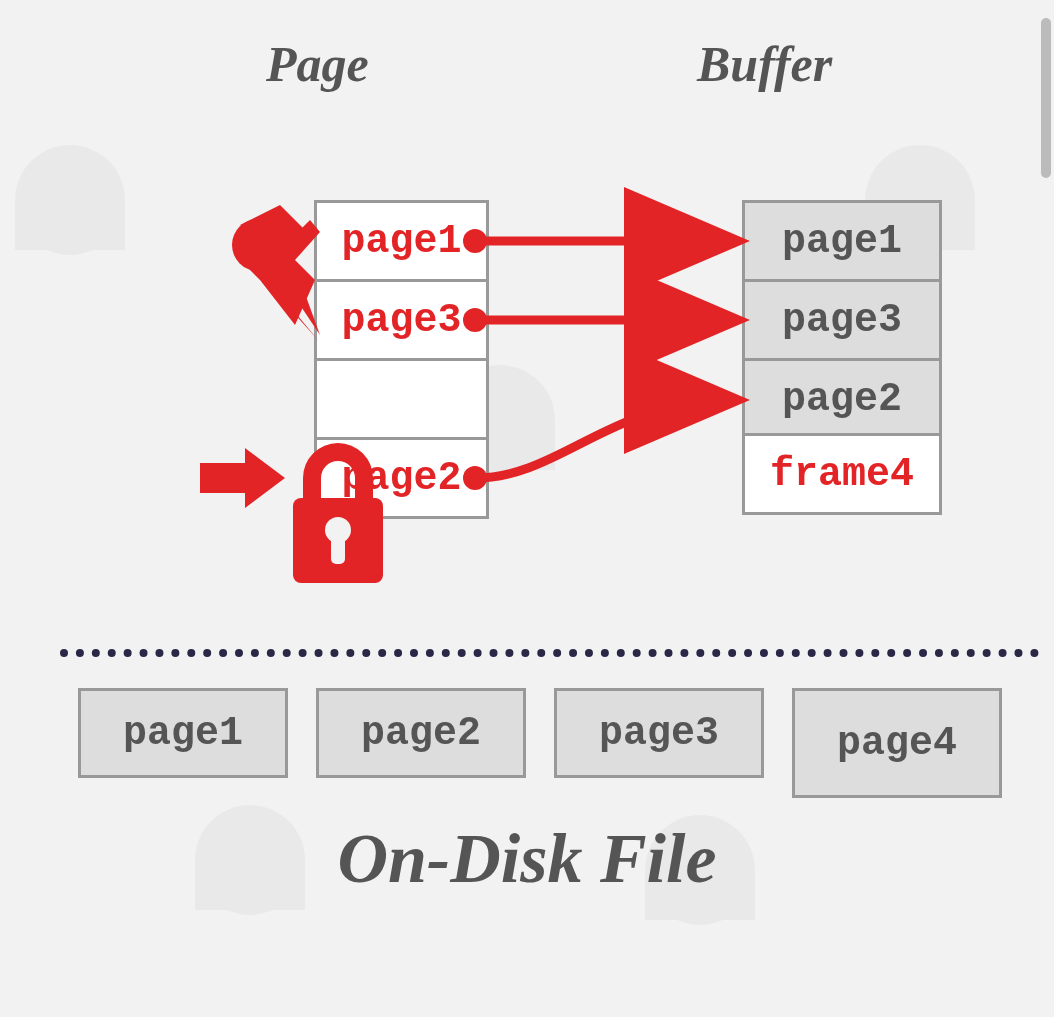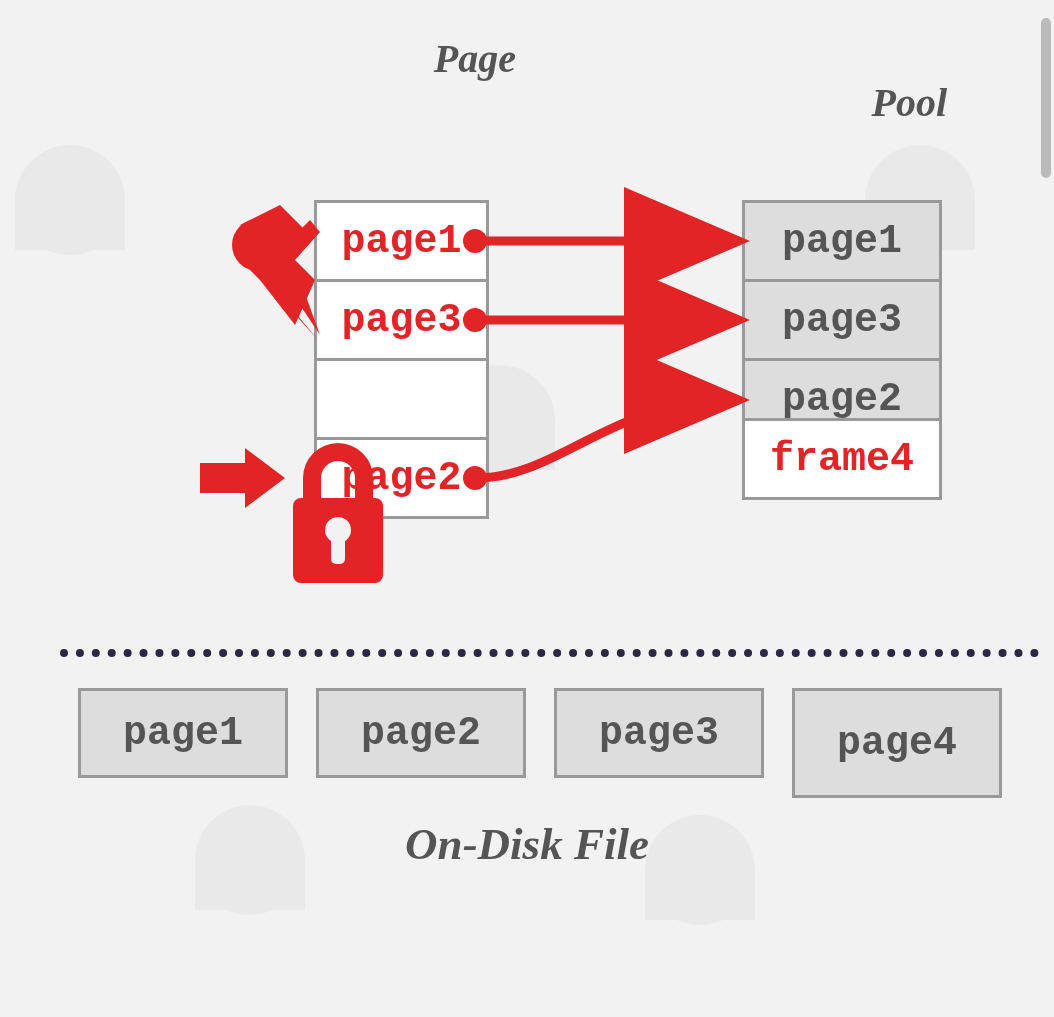--- a/index.html
+++ b/index.html
@@ -10,22 +10,22 @@
     height:1017px;
     position:relative;
     overflow:hidden;
   }
   .mono{font-family:'Courier New',Consolas,monospace;text-align:center;}
   .title{
     position:absolute;
     font-style:italic;
     font-weight:bold;
     color:#555;
-    font-size:40px;
-    text-align:right;
+    font-size:50px;
+    text-align:left;
     line-height:1.1;
   }
   .cell{
     position:absolute;
     border:3px solid #999;
     background:#fff;
     display:flex;
     align-items:center;
     justify-content:center;
     font-size:40px;
@@ -82,22 +82,21 @@
       <rect x="645" y="870" width="110" height="50"></rect>
   </g>
 </svg>
 
 <div class="scrollbar"></div>
 
 <div class="title" style="left:266px;top:37px;width:250px">
   <span>Page</span><br>
 </div>
 <div class="title" style="left:697px;top:37px;width:250px">
-  <br>
-  <span>Pool</span>
+  <span>Buffer</span><br>
 </div>
 
 <div class="cell red mono" style="left:314px;top:200px;width:175px;height:82px">
   <span>page1</span>
 </div>
 <div class="cell red mono" style="left:314px;top:279px;width:175px;height:82px">
   <span>page3</span>
 </div>
 <div class="cell mono" style="left:314px;top:358px;width:175px;height:82px">
   <span></span>
@@ -108,21 +107,21 @@
 
 <div class="cell gray mono" style="left:742px;top:200px;width:200px;height:82px">
   <span>page1</span>
 </div>
 <div class="cell gray mono" style="left:742px;top:279px;width:200px;height:82px">
   <span>page3</span>
 </div>
 <div class="cell gray mono" style="left:742px;top:358px;width:200px;height:82px">
   <span>page2</span>
 </div>
-<div class="cell red mono" style="left:742px;top:418px;width:200px;height:82px;background:#fff">
+<div class="cell red mono" style="left:742px;top:433px;width:200px;height:82px;background:#fff">
   <span>frame4</span>
 </div>
 
 <svg style="left:0;top:0;width:1054px;height:650px">
   <defs>
     <marker id="ah" markerWidth="16" markerHeight="16" refX="12" refY="6" orient="auto">
       <path d="M0,0 L14,6 L0,12 z" fill="#e32427"></path>
     </marker>
   </defs>
 
@@ -171,15 +170,15 @@
 <div class="disk-cell mono" style="left:316px;top:688px;width:210px;height:90px">
   <span>page2</span>
 </div>
 <div class="disk-cell mono" style="left:554px;top:688px;width:210px;height:90px">
   <span>page3</span>
 </div>
 <div class="disk-cell mono" style="left:792px;top:688px;width:210px;height:110px">
   <span>page4</span>
 </div>
 
-<div class="title" style="left:0;right:0;top:820px;text-align:center;font-size:45px">
+<div class="title" style="left:0;right:0;top:820px;text-align:center;font-size:70px">
   <span>On-Disk File</span>
 </div>
 
 </body></html>

